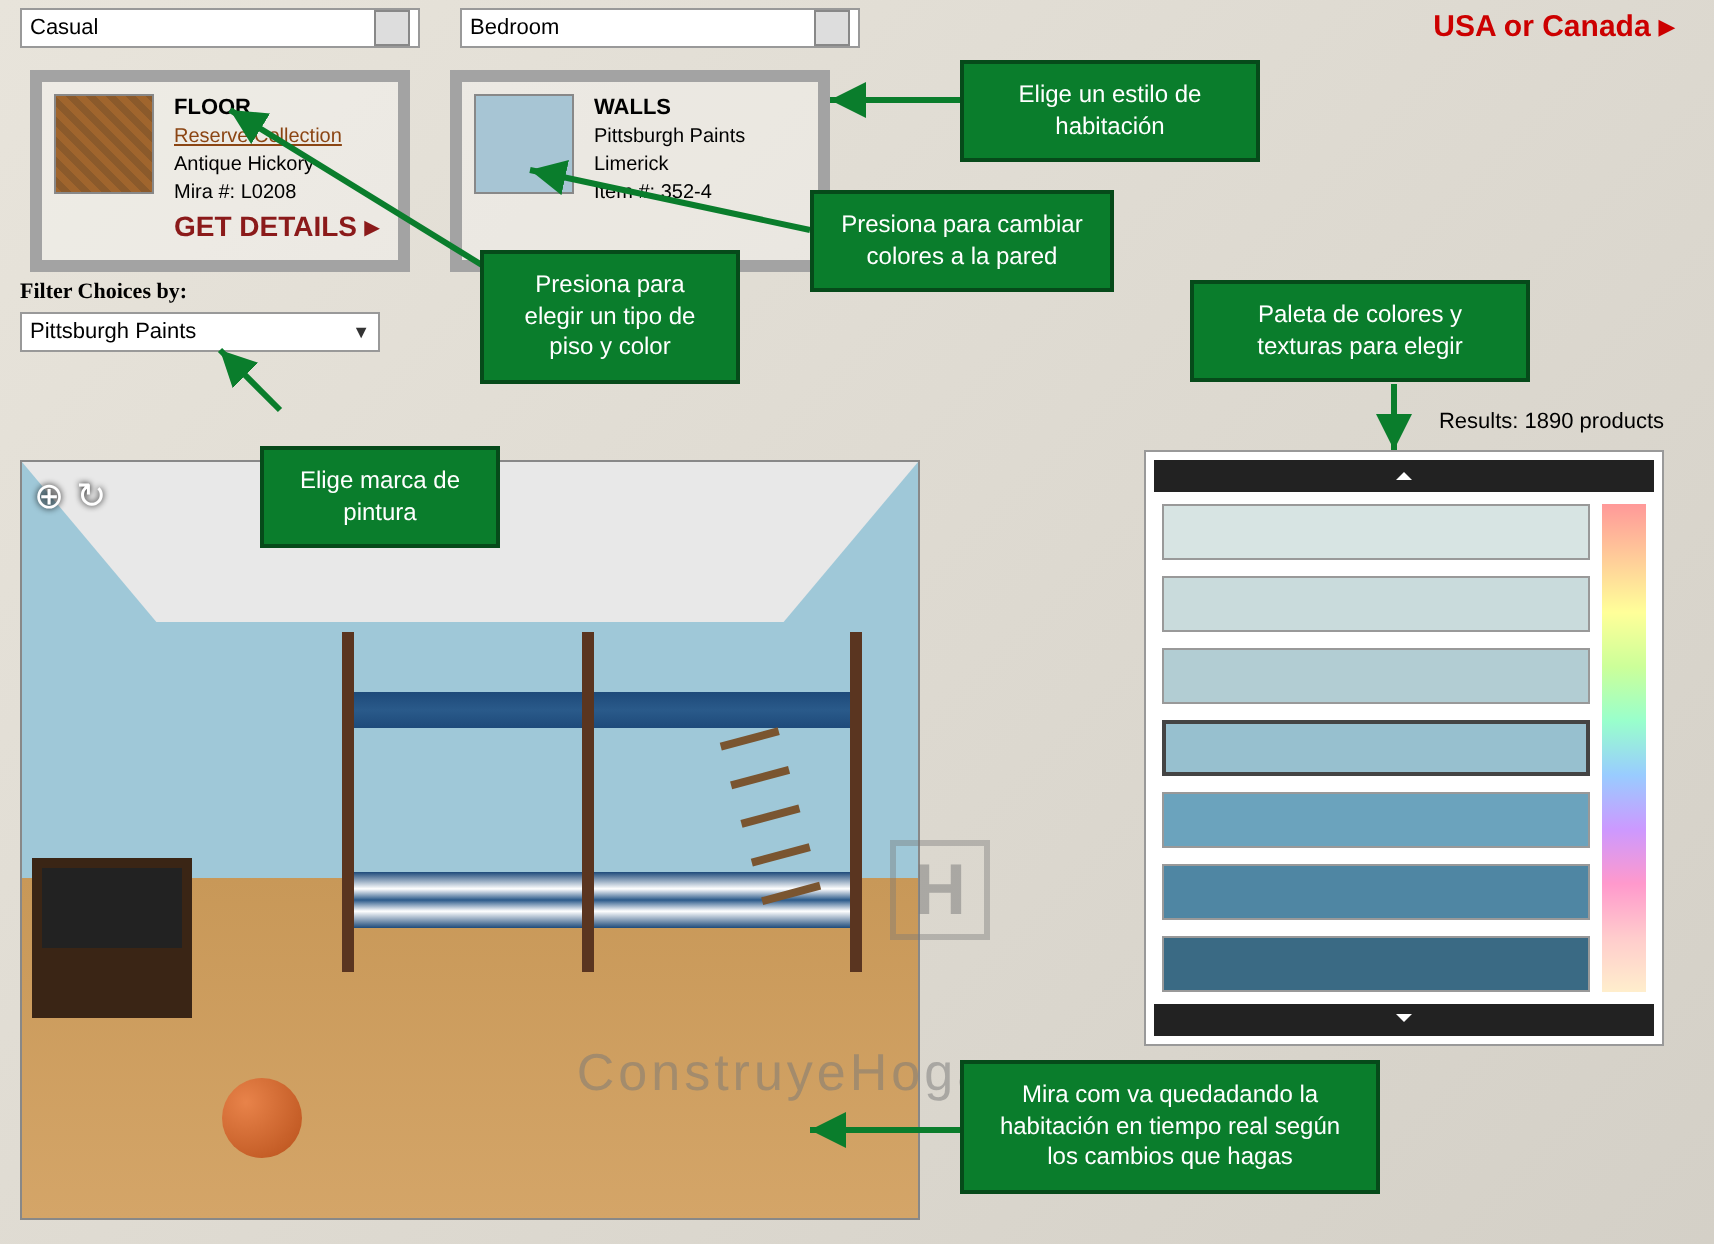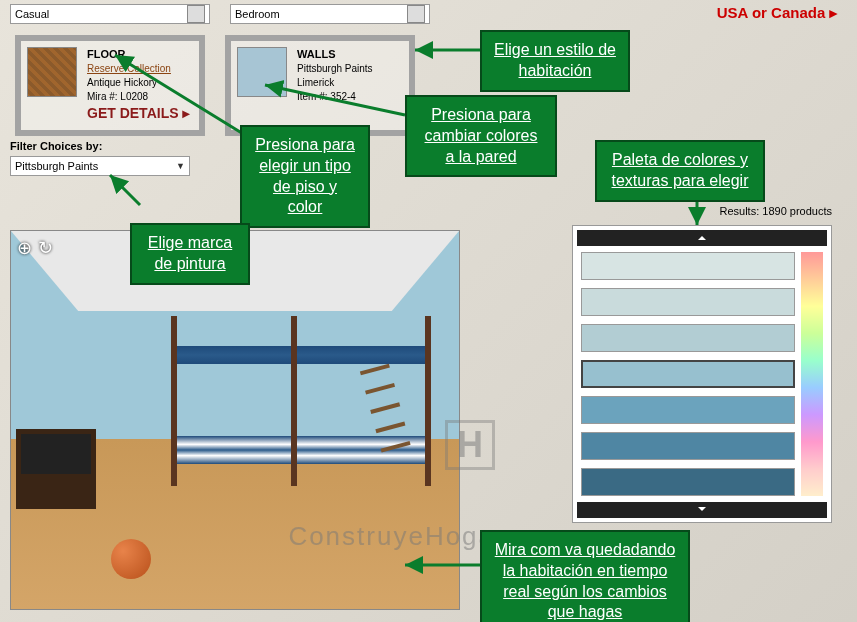--- a/index.html
+++ b/index.html
@@ -13,23 +13,23 @@
 .panels { position: absolute; top: 35px; left: 15px; display: flex; gap: 20px; }
 .panel { display: flex; gap: 10px; border: 6px solid #a3a3a3; background: rgba(255,255,255,0.3); padding: 6px; width: 190px; }
 .swatch { width: 50px; height: 50px; border: 1px solid #888; }
 .swatch.floor { background: linear-gradient(45deg, #a0652d 25%, #8b5a2b 25%, #8b5a2b 50%, #a0652d 50%, #a0652d 75%, #8b5a2b 75%); background-size: 10px 10px; }
 .swatch.walls { background: #a7c5d4; }
 .panel-info { font-size: 10px; line-height: 1.4; }
 .panel-title { font-weight: bold; font-size: 11px; }
 .panel-link { color: #8b4513; text-decoration: underline; }
 .panel-cta { font-weight: bold; color: #8b1a1a; font-size: 14px; }
 .filter-section { position: absolute; top: 140px; left: 10px; }
-.filter-label { font-size: 11px; font-weight: bold; margin-bottom: 4px; }
+.filter-label { font-size: 11px; font-weight: bold; margin-bottom: 4px; font-family: Liberation Serif, serif; }
 .filter-dropdown { background: #fff; border: 1px solid #999; width: 180px; height: 20px; font-size: 11px; padding: 2px 4px; display: flex; justify-content: space-between; align-items: center; position: relative; cursor: pointer; }
-.callout { position: absolute; background: #0a7d2c; color: #fff; border: 2px solid #064a1a; padding: 8px 12px; font-size: 16px; text-align: center; line-height: 1.3; z-index: 10; text-decoration: underline; }
+.callout { position: absolute; background: #0a7d2c; color: #fff; border: 2px solid #064a1a; padding: 8px 12px; font-size: 12px; text-align: center; line-height: 1.3; z-index: 10; }
 .arrow { position: absolute; z-index: 9; }
 .arrow svg { overflow: visible; }
 .room-view { position: absolute; top: 230px; left: 10px; width: 450px; height: 380px; background: linear-gradient(to bottom, #9fc8d8 0%, #9fc8d8 55%, #c89858 55%, #d4a568 100%); border: 1px solid #888; overflow: hidden; }
 .ceiling { position: absolute; top: 0; width: 100%; height: 80px; background: #e8e8e8; clip-path: polygon(0 0, 100% 0, 85% 100%, 15% 100%); }
 .bunk { position: absolute; top: 85px; left: 160px; width: 260px; height: 170px; }
 .bunk-frame { position: absolute; background: #5a3520; }
 .bf1 { top: 0; left: 0; width: 6px; height: 170px; }
 .bf2 { top: 0; right: 0; width: 6px; height: 170px; }
 .bf3 { top: 0; left: 120px; width: 6px; height: 170px; }
 .bf4 { top: 30px; left: 0; width: 260px; height: 18px; background: linear-gradient(#1e4a7a, #2a5a8a, #1e4a7a); }

